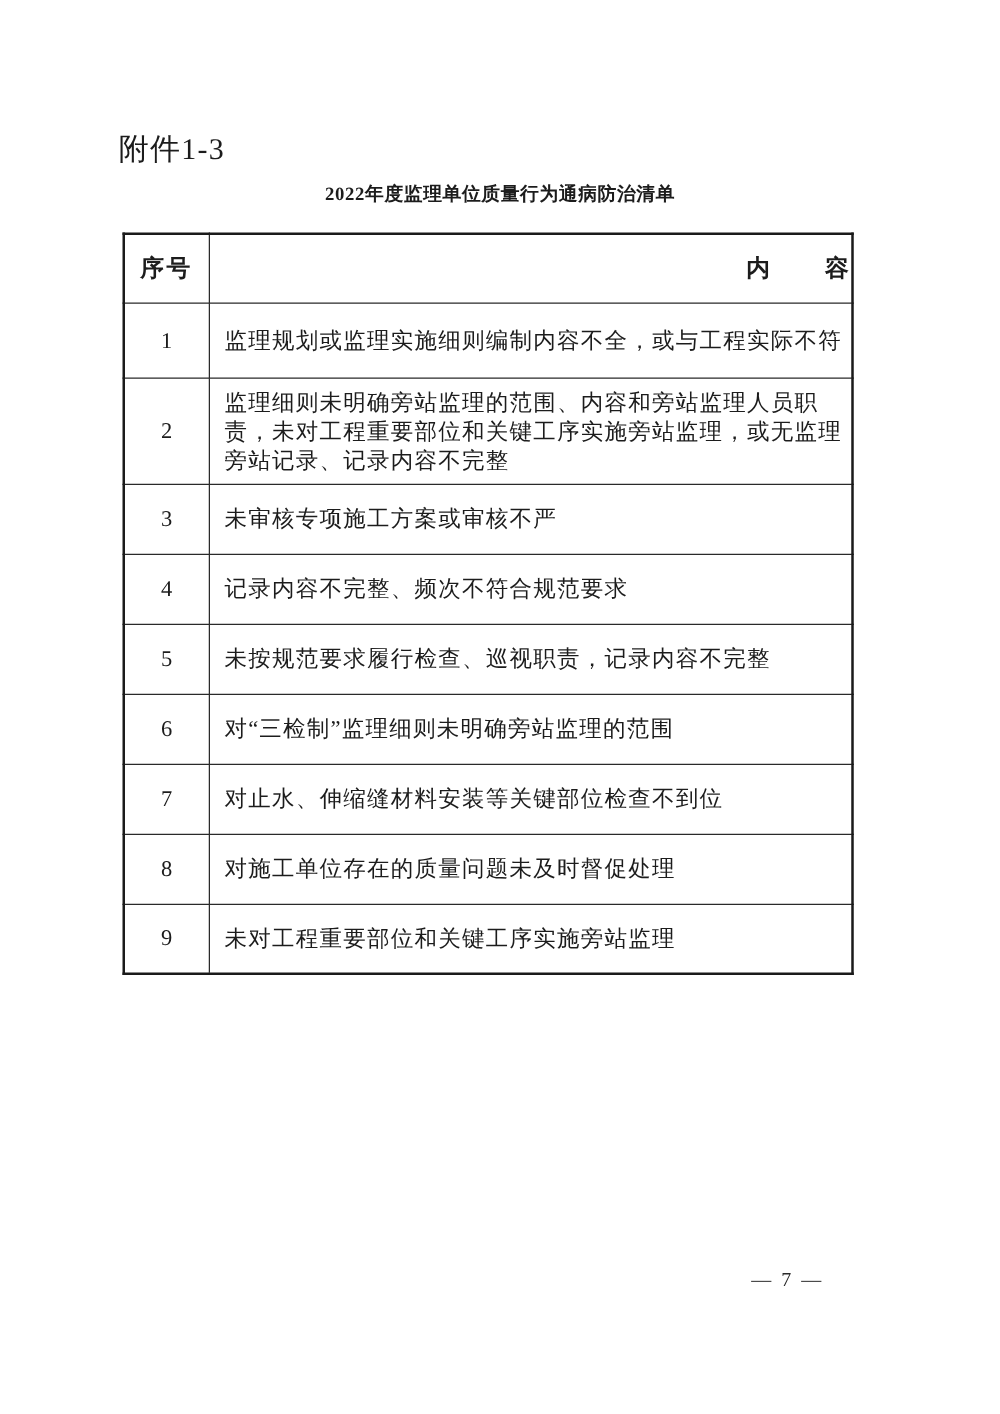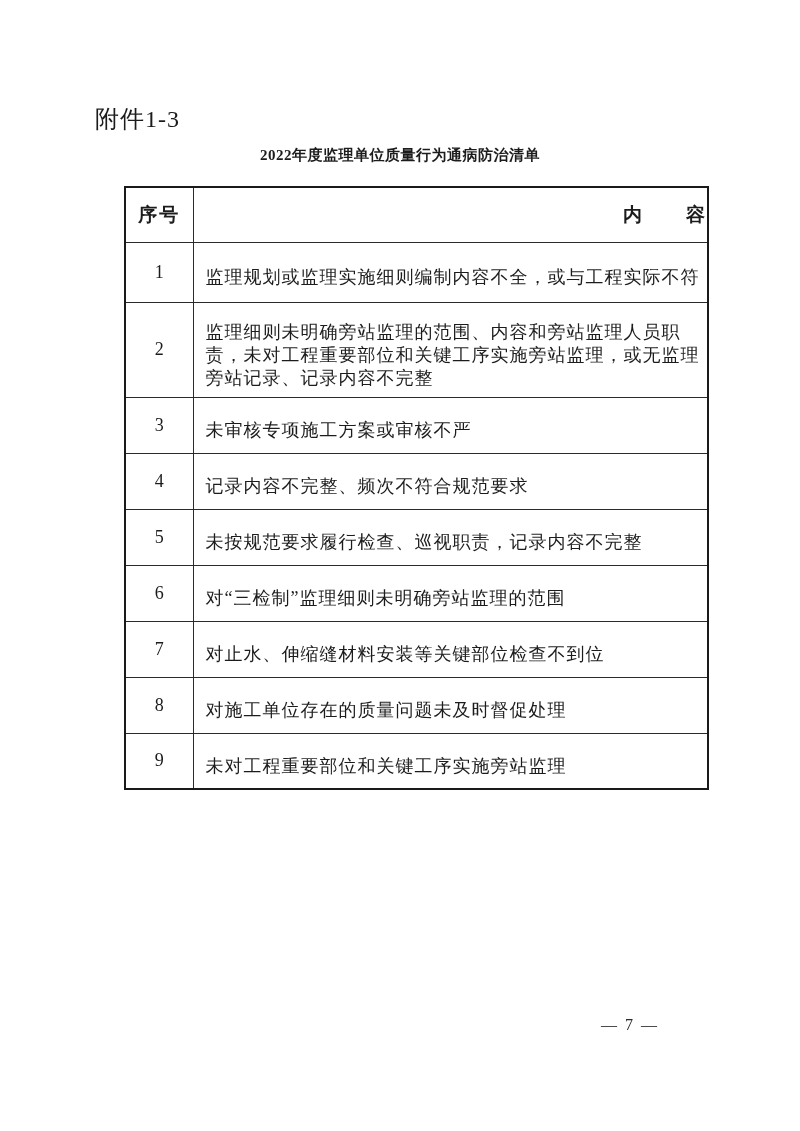--- a/index.html
+++ b/index.html
@@ -42,32 +42,31 @@
     table-layout: fixed;
     font-size: 18px;
   }
   table.defect-table th,
   table.defect-table td {
     border: 1px solid #2a2a2a;
     vertical-align: middle;
   }
   table.defect-table {
     border: 2px solid #1a1a1a;
-    margin-left: 26px;
   }
   th.col-no-h, td.col-no {
     width: 68px;
     text-align: center;
   }
   th.col-content-h {
     text-align: right;
   }
   td.col-content {
     text-align: left;
-    padding: 18px 6px 6px 12px;
+    padding: 8px 6px 6px 12px;
     letter-spacing: 1px;
     line-height: 1.3;
   }
   thead tr { height: 55px; }
   thead th {
     font-weight: bold;
     font-size: 19px;
     letter-spacing: 2px;
   }
   tbody tr { height: 56px; }

